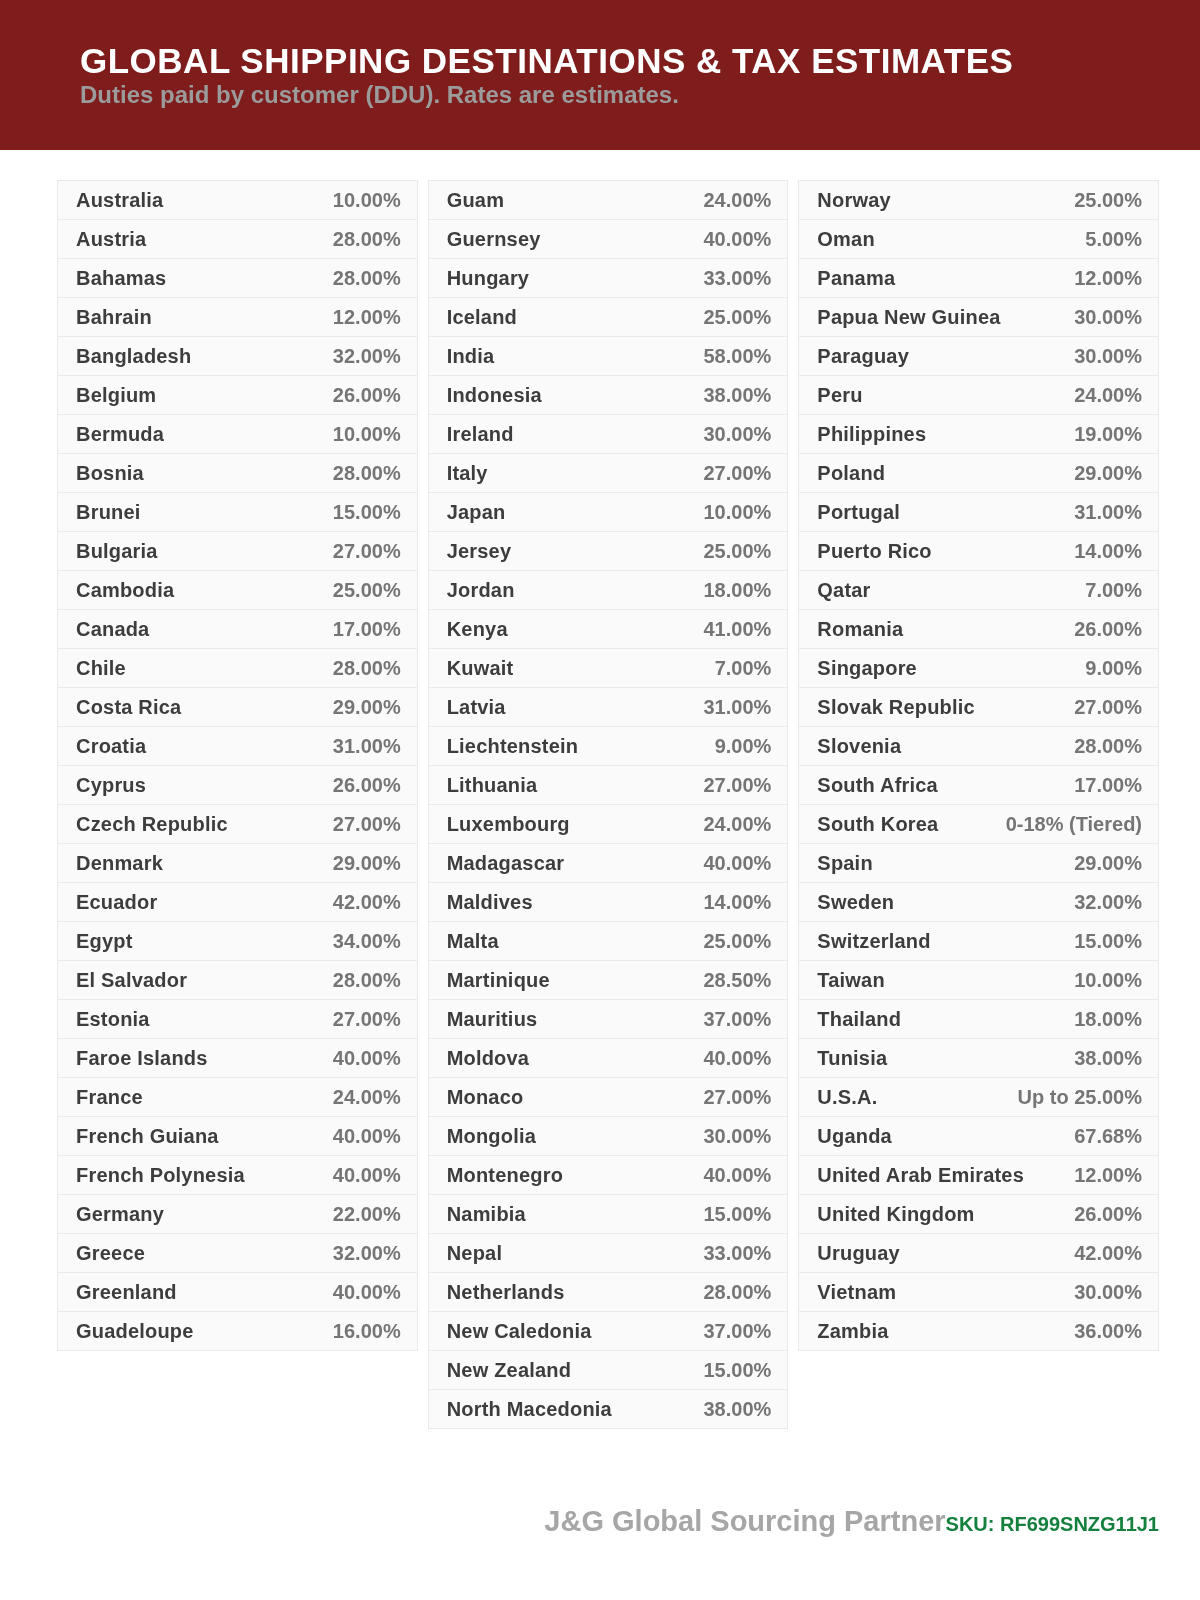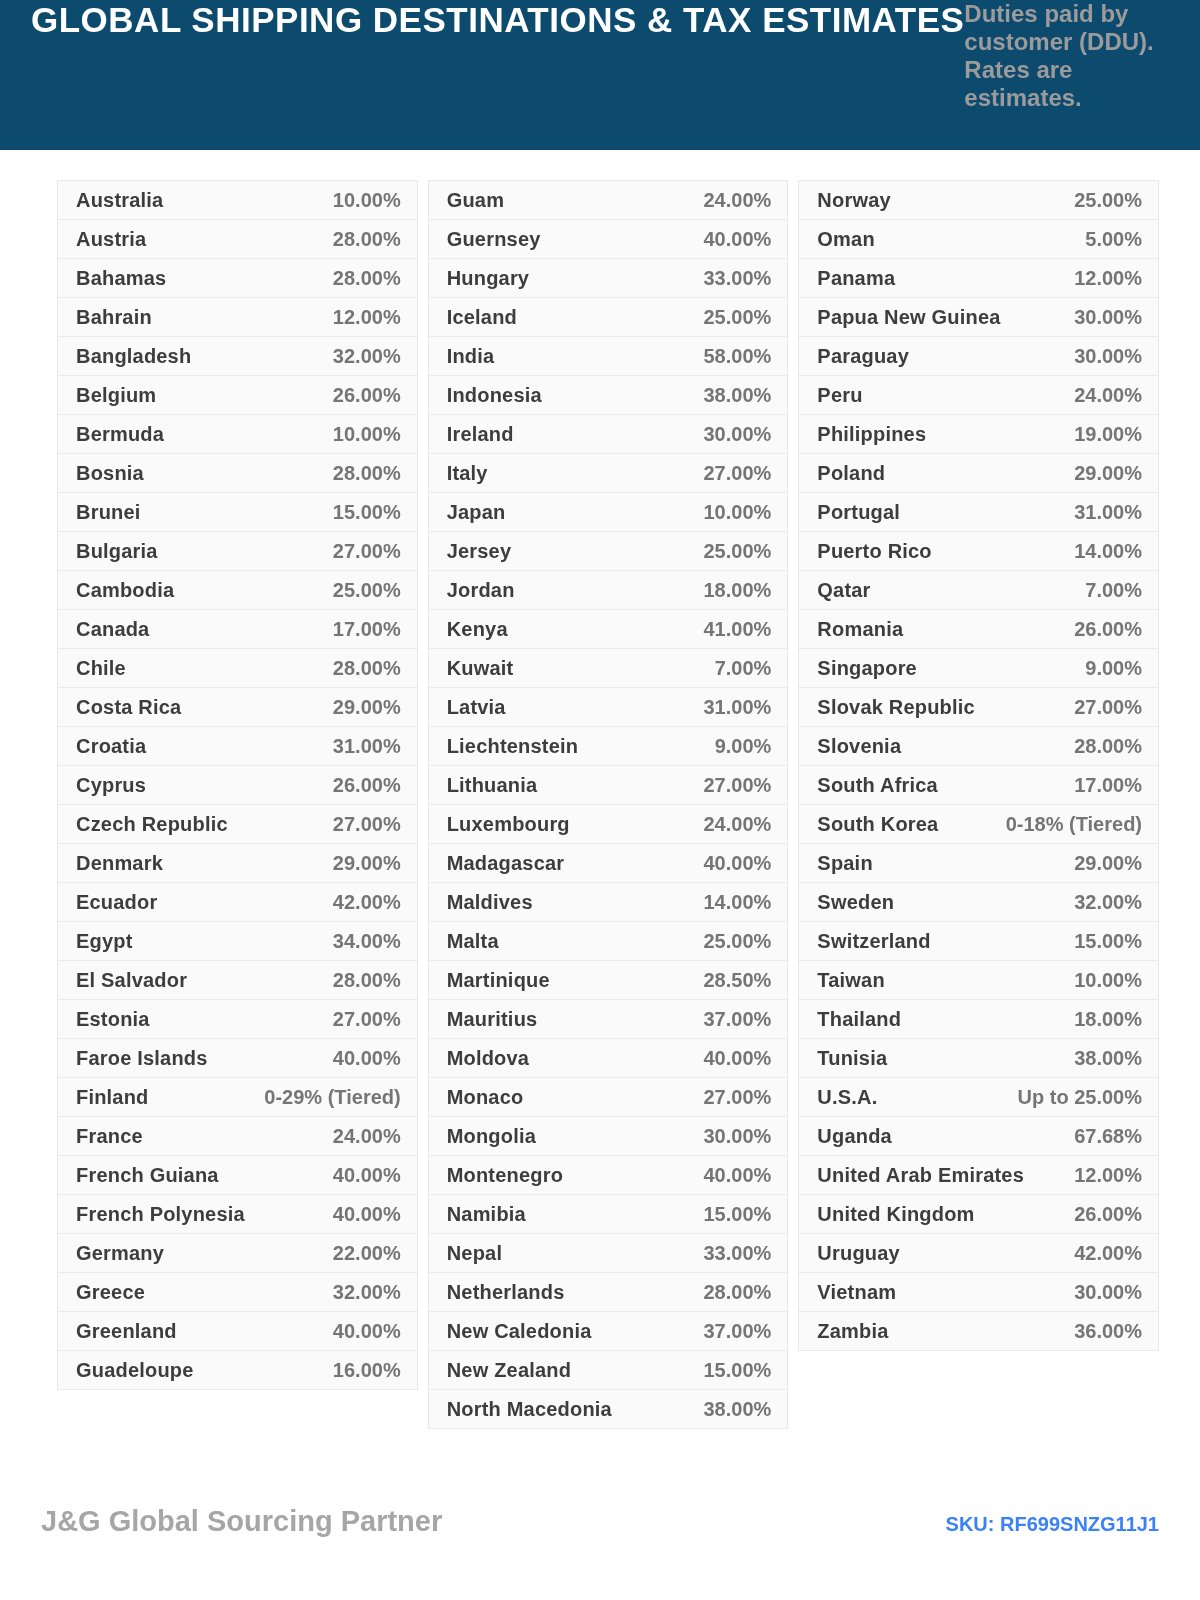--- a/index.html
+++ b/index.html
@@ -4,25 +4,26 @@
 <style>
   html, body { margin: 0; padding: 0; }
   body {
     width: 1200px;
     height: 1600px;
     background: #ffffff;
     font-family: "Liberation Sans", sans-serif;
     overflow: hidden;
   }
   .header {
-    background: #0c4a6e;
+    background: #7f1d1d;
     height: 150px;
-    padding: 0 31px;
+    padding: 0 80px;
     box-sizing: border-box;
     display: flex;
+    flex-direction: column;
     justify-content: center;
   }
   .title {
     color: #ffffff;
     font-size: 35px;
     font-weight: 700;
     letter-spacing: 0.5px;
     white-space: nowrap;
   }
   .subtitle {
@@ -62,31 +63,31 @@
   }
   .rate {
     font-weight: 700;
     font-size: 20px;
     color: #757575;
     white-space: nowrap;
     margin-left: 12px;
   }
   .footer {
     display: flex;
-    justify-content: space-between;
+    justify-content: flex-end;
     align-items: baseline;
     margin: 76px 41px 0 41px;
   }
   .brand {
     color: #a6a6a6;
     font-size: 29px;
     font-weight: 700;
   }
   .sku {
-    color: #3b82f6;
+    color: #15803d;
     font-size: 20px;
     font-weight: 700;
   }
 </style>
 </head>
 <body>
 
 <header class="header">
   <div class="title">GLOBAL SHIPPING DESTINATIONS &amp; TAX ESTIMATES</div>
   <div class="subtitle">Duties paid by customer (DDU). Rates are estimates.</div>
@@ -180,24 +181,20 @@
   </div>
       <div class="row">
     <span class="country">Estonia</span>
     <span class="rate">27.00%</span>
   </div>
       <div class="row">
     <span class="country">Faroe Islands</span>
     <span class="rate">40.00%</span>
   </div>
       <div class="row">
-    <span class="country">Finland</span>
-    <span class="rate">0-29% (Tiered)</span>
-  </div>
-      <div class="row">
     <span class="country">France</span>
     <span class="rate">24.00%</span>
   </div>
       <div class="row">
     <span class="country">French Guiana</span>
     <span class="rate">40.00%</span>
   </div>
       <div class="row">
     <span class="country">French Polynesia</span>
     <span class="rate">40.00%</span>

